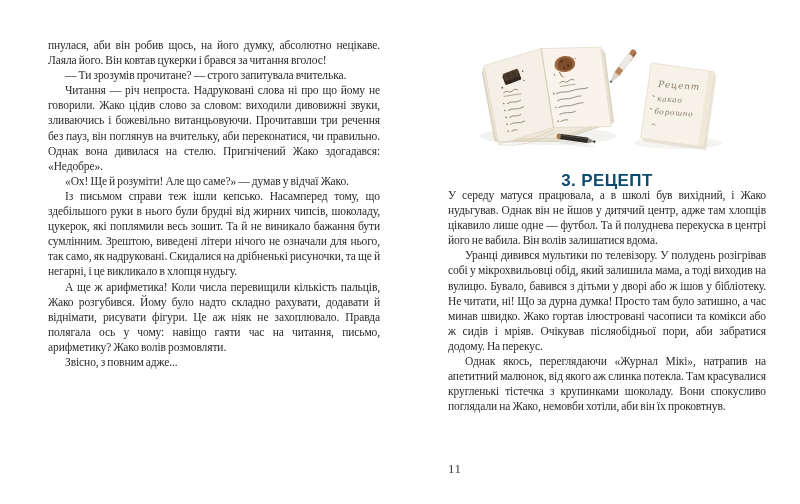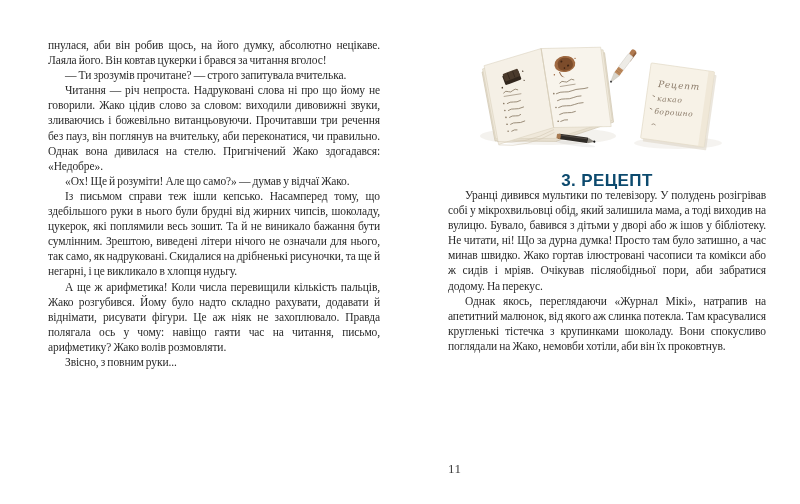--- a/index.html
+++ b/index.html
@@ -42,24 +42,24 @@
 </style>
 </head>
 <body>
 
 <div class="spread">
 
   <div class="text-col page-left-text">
     <p>пнулася, аби він робив щось, на його думку, абсолютно нецікаве. Лаяла його. Він ковтав цукерки і брався за читання вголос!</p>
     <p class="indent">— Ти зрозумів прочитане? — строго запитувала вчителька.</p>
     <p class="indent">Читання — річ непроста. Надруковані слова ні про що йому не говорили. Жако цідив слово за словом: виходили дивовижні звуки, зливаючись і божевільно витанцьовуючи. Прочитавши три речення без пауз, він поглянув на вчительку, аби переконатися, чи правильно. Однак вона дивилася на стелю. Пригнічений Жако здогадався: «Недобре».</p>
-    <p class="indent">«Ох! Ще й розуміти! Але що само?» — думав у відчаї Жако.</p>
+    <p class="indent">«Ох! Ще й розуміти! Але що саме?» — думав у відчаї Жако.</p>
     <p class="indent">Із письмом справи теж ішли кепсько. Насамперед тому, що здебільшого руки в нього були брудні від жирних чипсів, шоколаду, цукерок, які поплямили весь зошит. Та й не виникало бажання бути сумлінним. Зрештою, виведені літери нічого не означали для нього, так само, як надруковані. Скидалися на дрібненькі рисуночки, та ще й негарні, і це викликало в хлопця нудьгу.</p>
     <p class="indent">А ще ж арифметика! Коли числа перевищили кількість пальців, Жако розгубився. Йому було надто складно рахувати, додавати й віднімати, рисувати фігури. Це аж ніяк не захоплювало. Правда полягала ось у чому: навіщо гаяти час на читання, письмо, арифметику? Жако волів розмовляти.</p>
-    <p class="indent">Звісно, з повним руки...</p>
+    <p class="indent">Звісно, з повним адже...</p>
   </div>
 
   <div class="page-right">
 
     <div class="illustration-box">
       <svg width="272" height="135" viewBox="0 0 272 135" xmlns="http://www.w3.org/2000/svg">
 
         <ellipse cx="75" cy="106" rx="68" ry="9" fill="#eceae3" opacity="0.6"></ellipse>
         <ellipse cx="205" cy="113" rx="44" ry="6" fill="#eceae3" opacity="0.55"></ellipse>
 
@@ -154,20 +154,21 @@
           <rect x="83.5" y="106.2" width="4" height="5" rx="1" fill="#a87a50"></rect>
           <polygon points="115,106 115,111.5 122,109.2" fill="#8f8b83"></polygon>
           <circle cx="121.5" cy="109" r="1.1" fill="#141414"></circle>
         </g>
       </svg>
     </div>
 
     <div class="chapter-title">3. РЕЦЕПТ</div>
 
     <div class="text-col page-right-text" style="position:absolute;">
+      <p>У середу матуся працювала, а в школі був вихідний, і Жако нудьгував. Однак він не йшов у дитячий центр, адже там хлопців цікавило лише одне — футбол. Та й полуднева перекуска в центрі його не вабила. Він волів залишатися вдома.</p>
       <p class="indent">Уранці дивився мультики по телевізору. У полудень розігрівав собі у мікрохвильовці обід, який залишила мама, а тоді виходив на вулицю. Бувало, бавився з дітьми у дворі або ж ішов у бібліотеку. Не читати, ні! Що за дурна думка! Просто там було затишно, а час минав швидко. Жако гортав ілюстровані часописи та комікси або ж сидів і мріяв. Очікував післяобідньої пори, аби забратися додому. На перекус.</p>
       <p class="indent">Однак якось, переглядаючи «Журнал Мікі», натрапив на апетитний малюнок, від якого аж слинка потекла. Там красувалися кругленькі тістечка з крупинками шоколаду. Вони спокусливо поглядали на Жако, немовби хотіли, аби він їх проковтнув.</p>
     </div>
 
     <div class="page-number">11</div>
   </div>
 
 </div>
 
 </body></html>

